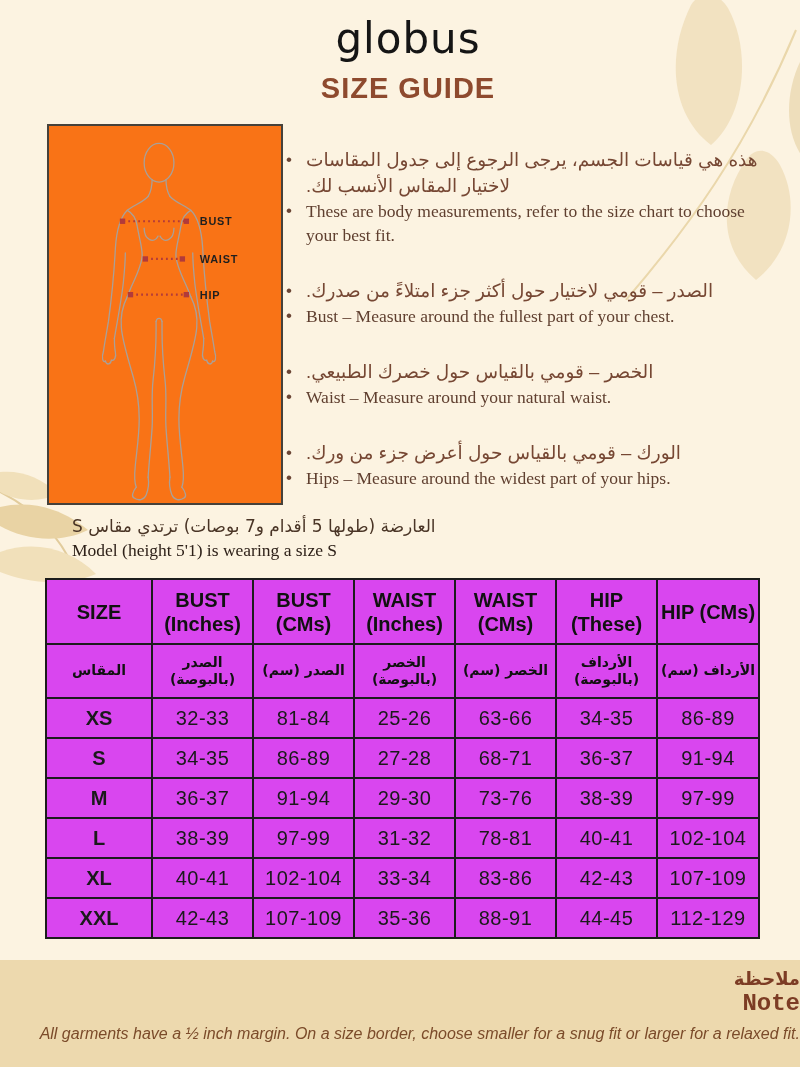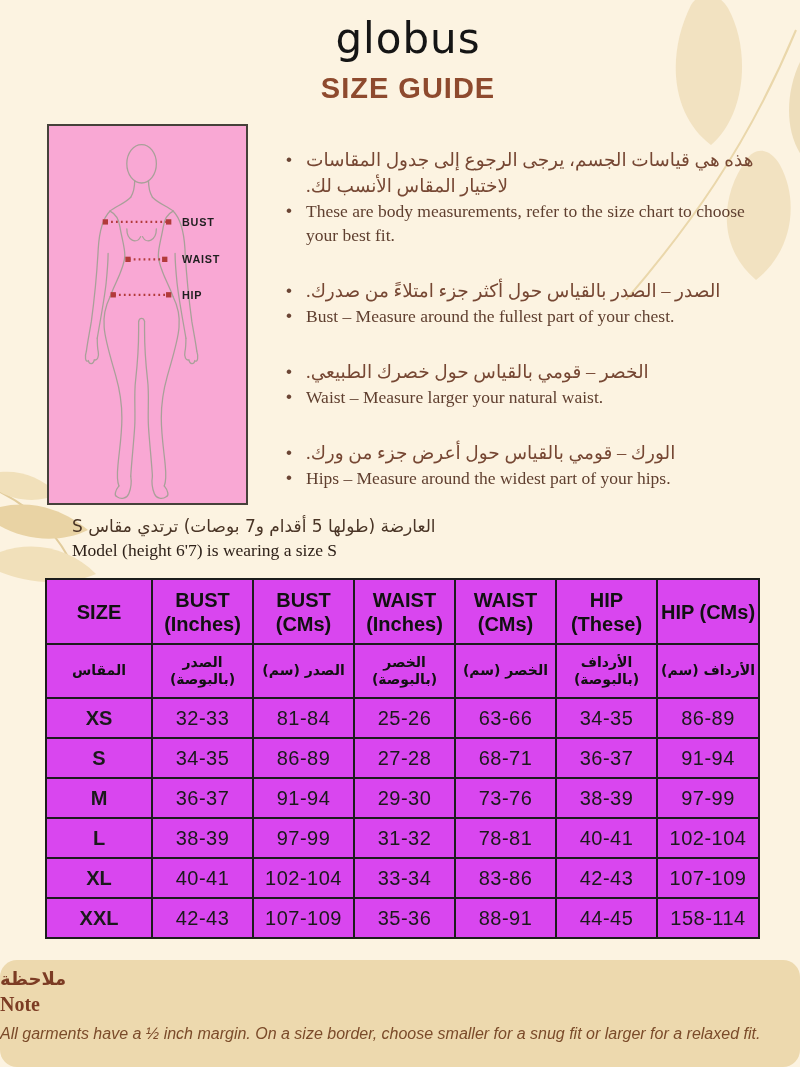--- a/index.html
+++ b/index.html
@@ -26,35 +26,35 @@
     position:absolute;top:72px;left:0;width:100%;
     text-align:center;
     font-family:"Liberation Sans",sans-serif;
     font-size:29px;font-weight:700;letter-spacing:1px;
     color:#8e4a2e;
   }
 
   
   .figure-box{
     position:absolute;left:47px;top:124px;
-    width:201px;height:381px;
-    background:#f9a8d4;
+    width:236px;height:381px;
+    background:#f97316;
     border:2px solid #46413a;
     box-sizing:border-box;
   }
   .figure-box svg{display:block;width:100%;height:100%;}
 
   
   .bullets{position:absolute;left:286px;top:147px;width:476px;}
   .bullet-group{margin-bottom:31px;}
   .bullet{display:flex;align-items:flex-start;}
   .dot{flex:0 0 20px;width:20px;color:#6b4534;font-size:17px;}
   .btext{flex:1 1 auto;}
   .btext.ar{
-    font-family:Liberation Serif, serif;
+    font-family:Liberation Sans, sans-serif;
     font-size:18.5px;line-height:26px;
     color:#764733;text-align:left;
   }
   .bullet.ar .dot{line-height:26px;}
   .btext.en{
     font-family:"Liberation Serif",serif;
     font-size:17.5px;line-height:24px;
     color:#5f3f2f;
   }
   .bullet.en .dot{line-height:24px;}
@@ -92,31 +92,30 @@
     font-family:"DejaVu Sans",sans-serif;
   }
   .size-table tbody td{
     height:38px;font-size:20px;color:#1a1a1a;letter-spacing:0.5px;
   }
   .size-table tbody td.size-cell{font-weight:700;letter-spacing:0;}
 
   
   .note{
     position:absolute;left:0;top:960px;width:800px;height:107px;
-    background:#edd9ae;text-align:left;box-sizing:border-box;
+    background:#edd9ae;text-align:right;box-sizing:border-box;
     padding-top:7px;
-    border-radius:17px;
   }
   .note-h-ar{
     font-family:"DejaVu Sans",sans-serif;
     font-size:18px;font-weight:700;color:#7c3c24;line-height:24px;margin:0;
   }
   .note-h-en{
-    font-family:Liberation Serif, serif;
-    font-size:20px;font-weight:700;color:#7c3c24;line-height:26px;margin:0 0 6px 0;
+    font-family:Liberation Mono, monospace;
+    font-size:24px;font-weight:700;color:#7c3c24;line-height:26px;margin:0 0 6px 0;
   }
   .note-ar{
     font-family:"DejaVu Sans",sans-serif;
     font-size:14.5px;color:#7b4b2a;line-height:21px;margin:0;
   }
   .note-en{
     font-family:"Liberation Sans",sans-serif;
     font-size:16px;color:#7b4b2a;line-height:22px;margin:1px 0 0 0;font-style:italic;
   }
 </style>
@@ -202,52 +201,52 @@
           <div class="btext ar" dir="rtl">هذه هي قياسات الجسم، يرجى الرجوع إلى جدول المقاسات لاختيار المقاس الأنسب لك.</div>
         </div>
         <div class="bullet en">
           <span class="dot">•</span>
           <div class="btext en">These are body measurements, refer to the size chart to choose your best fit.</div>
         </div>
       </div>
       <div class="bullet-group">
         <div class="bullet ar">
           <span class="dot">•</span>
-          <div class="btext ar" dir="rtl">الصدر – الصدر بالقياس حول أكثر جزء امتلاءً من صدرك.</div>
+          <div class="btext ar" dir="rtl">الصدر – قومي لاختيار حول أكثر جزء امتلاءً من صدرك.</div>
         </div>
         <div class="bullet en">
           <span class="dot">•</span>
           <div class="btext en">Bust – Measure around the fullest part of your chest.</div>
         </div>
       </div>
       <div class="bullet-group">
         <div class="bullet ar">
           <span class="dot">•</span>
           <div class="btext ar" dir="rtl">الخصر – قومي بالقياس حول خصرك الطبيعي.</div>
         </div>
         <div class="bullet en">
           <span class="dot">•</span>
-          <div class="btext en">Waist – Measure larger your natural waist.</div>
+          <div class="btext en">Waist – Measure around your natural waist.</div>
         </div>
       </div>
       <div class="bullet-group">
         <div class="bullet ar">
           <span class="dot">•</span>
           <div class="btext ar" dir="rtl">الورك – قومي بالقياس حول أعرض جزء من ورك.</div>
         </div>
         <div class="bullet en">
           <span class="dot">•</span>
           <div class="btext en">Hips – Measure around the widest part of your hips.</div>
         </div>
       </div>
     </div>
 
     <div class="model-info">
       <div class="model-ar" dir="rtl" style="text-align:left;">العارضة (طولها 5 أقدام و7 بوصات) ترتدي مقاس S</div>
-      <div class="model-en">Model (height 6'7) is wearing a size S</div>
+      <div class="model-en">Model (height 5'1) is wearing a size S</div>
     </div>
 
     <table class="size-table">
       <colgroup>
         <col style="width:106px">
           <col style="width:101px">
           <col style="width:101px">
         <col style="width:101px">
           <col style="width:101px">
           <col style="width:101px">
@@ -319,21 +318,21 @@
           <td>42-43</td>
           <td>107-109</td>
         </tr>
         <tr>
           <td class="size-cell">XXL</td>
           <td>42-43</td>
           <td>107-109</td>
           <td>35-36</td>
           <td>88-91</td>
           <td>44-45</td>
-          <td>158-114</td>
+          <td>112-129</td>
         </tr>
       </tbody>
     </table>
 
     <div class="note">
       <p class="note-h-ar">ملاحظة</p>
       <p class="note-h-en">Note</p>
       <p class="note-en">All garments have a ½ inch margin. On a size border, choose smaller for a snug fit or larger for a relaxed fit.</p>
     </div>
 

